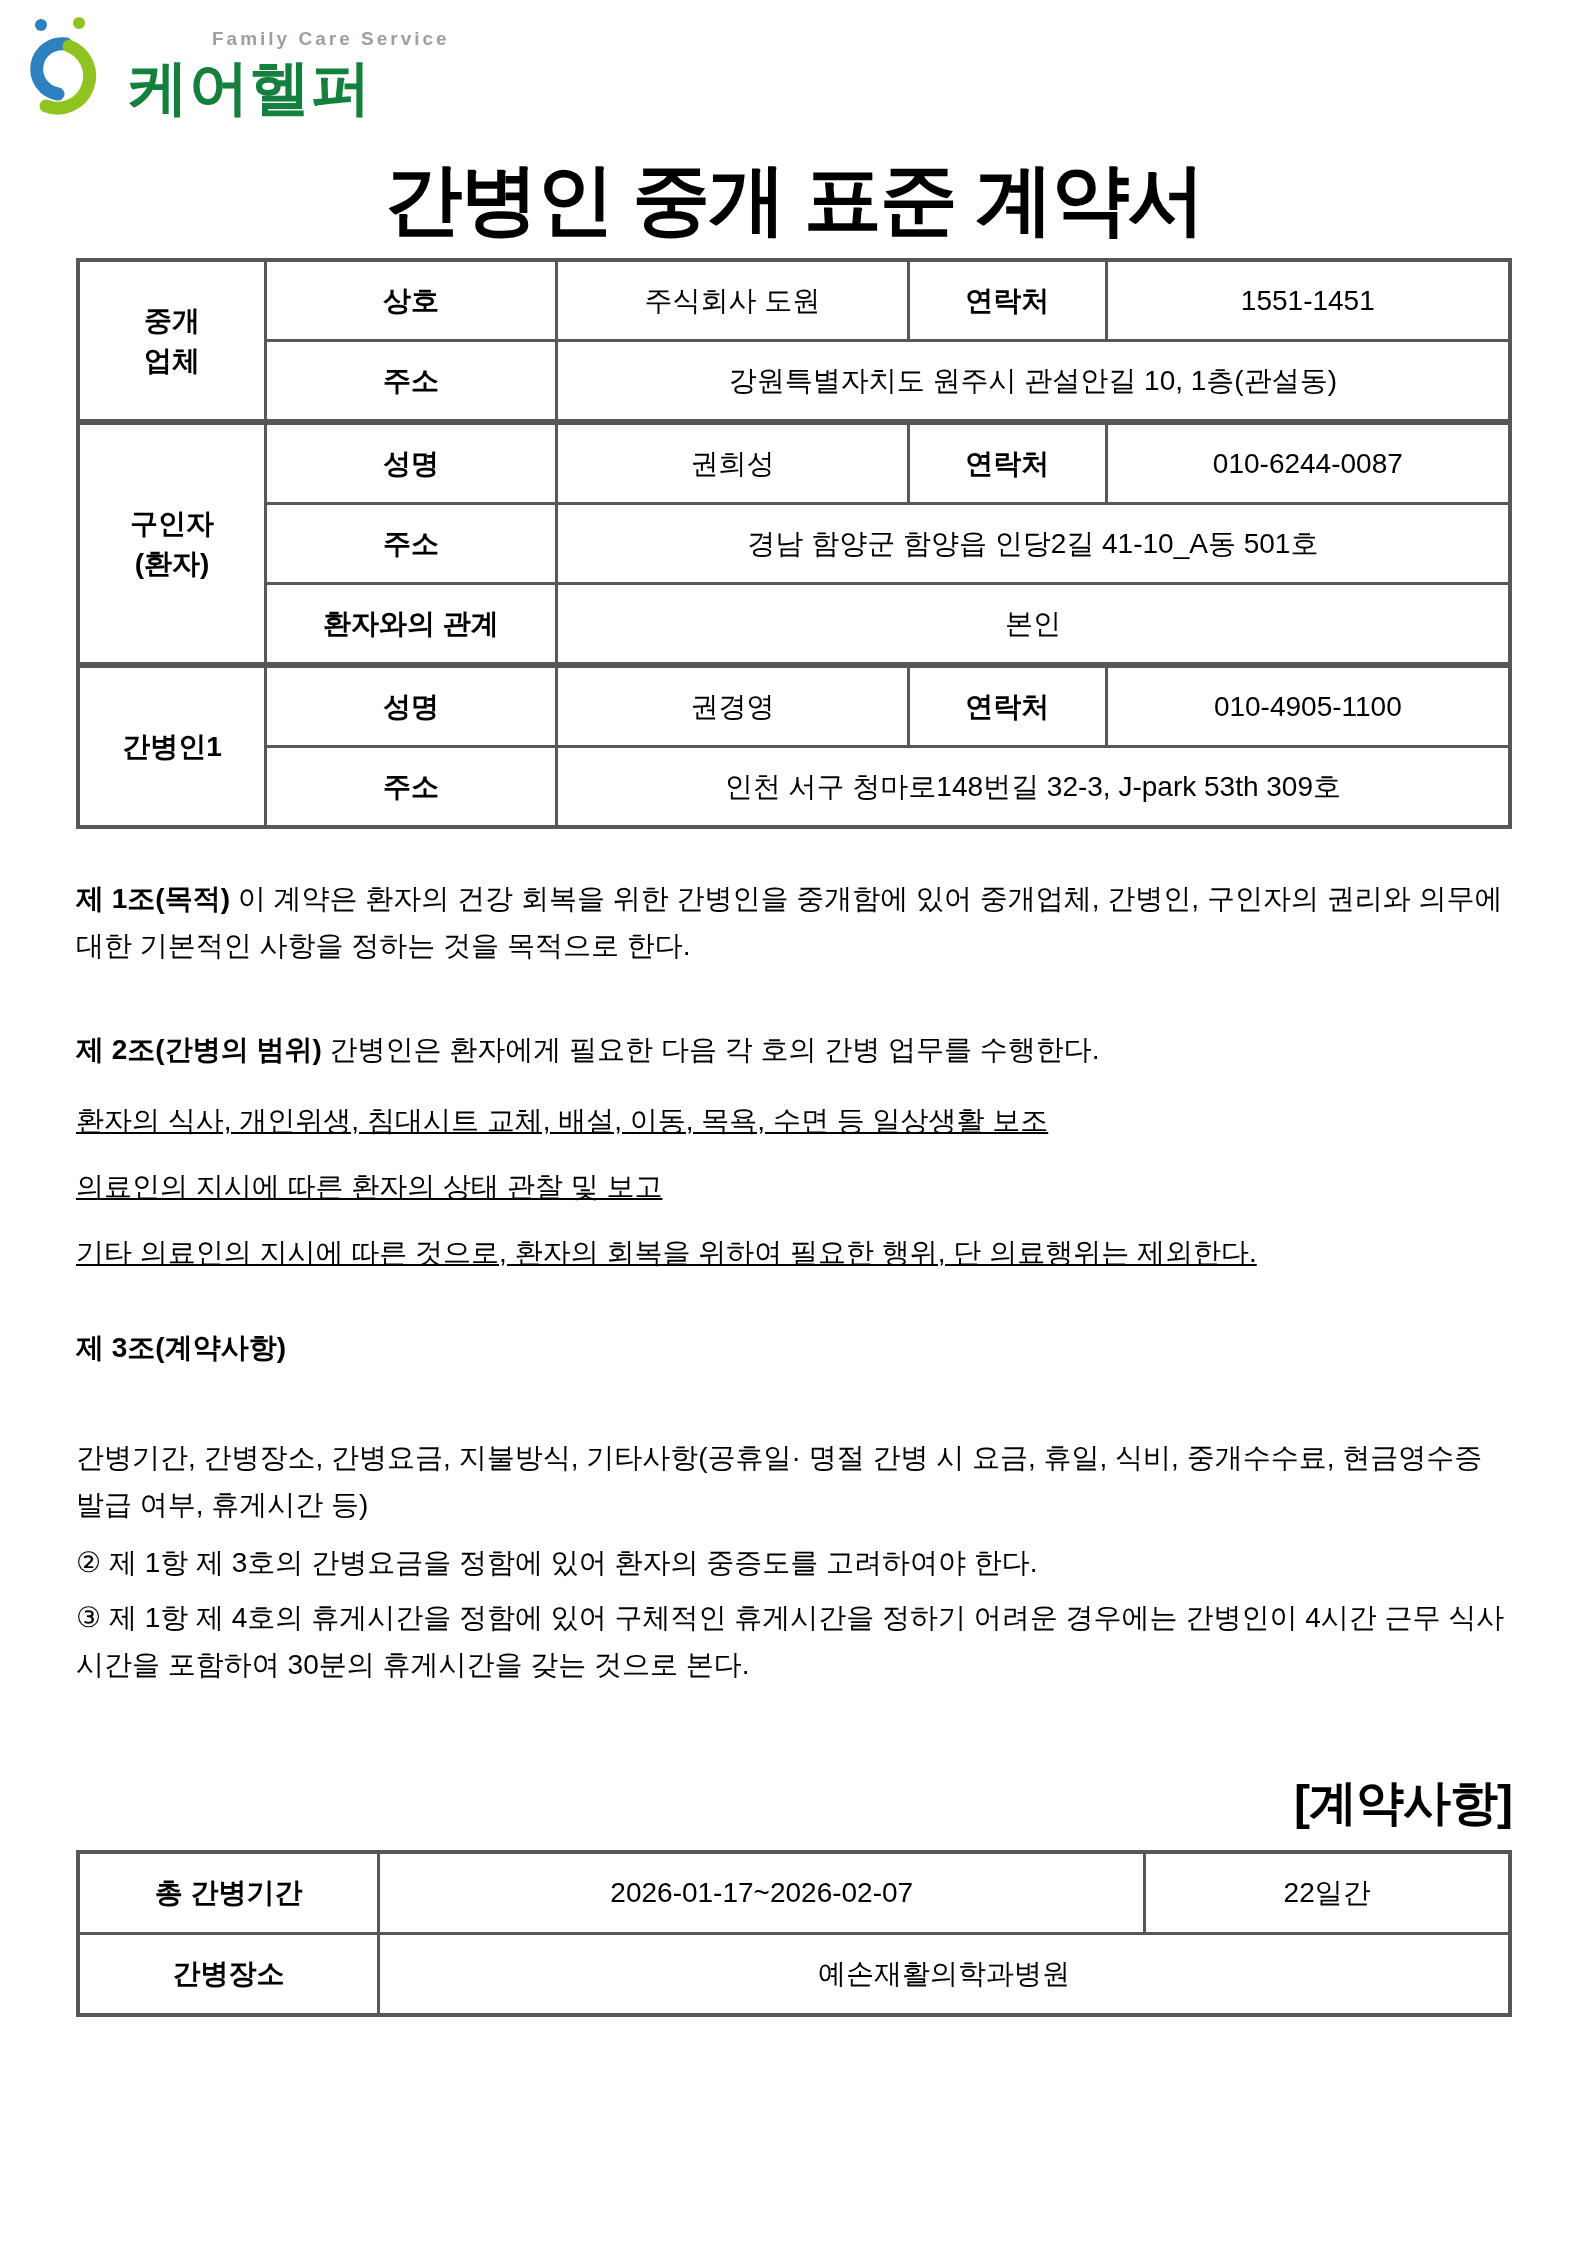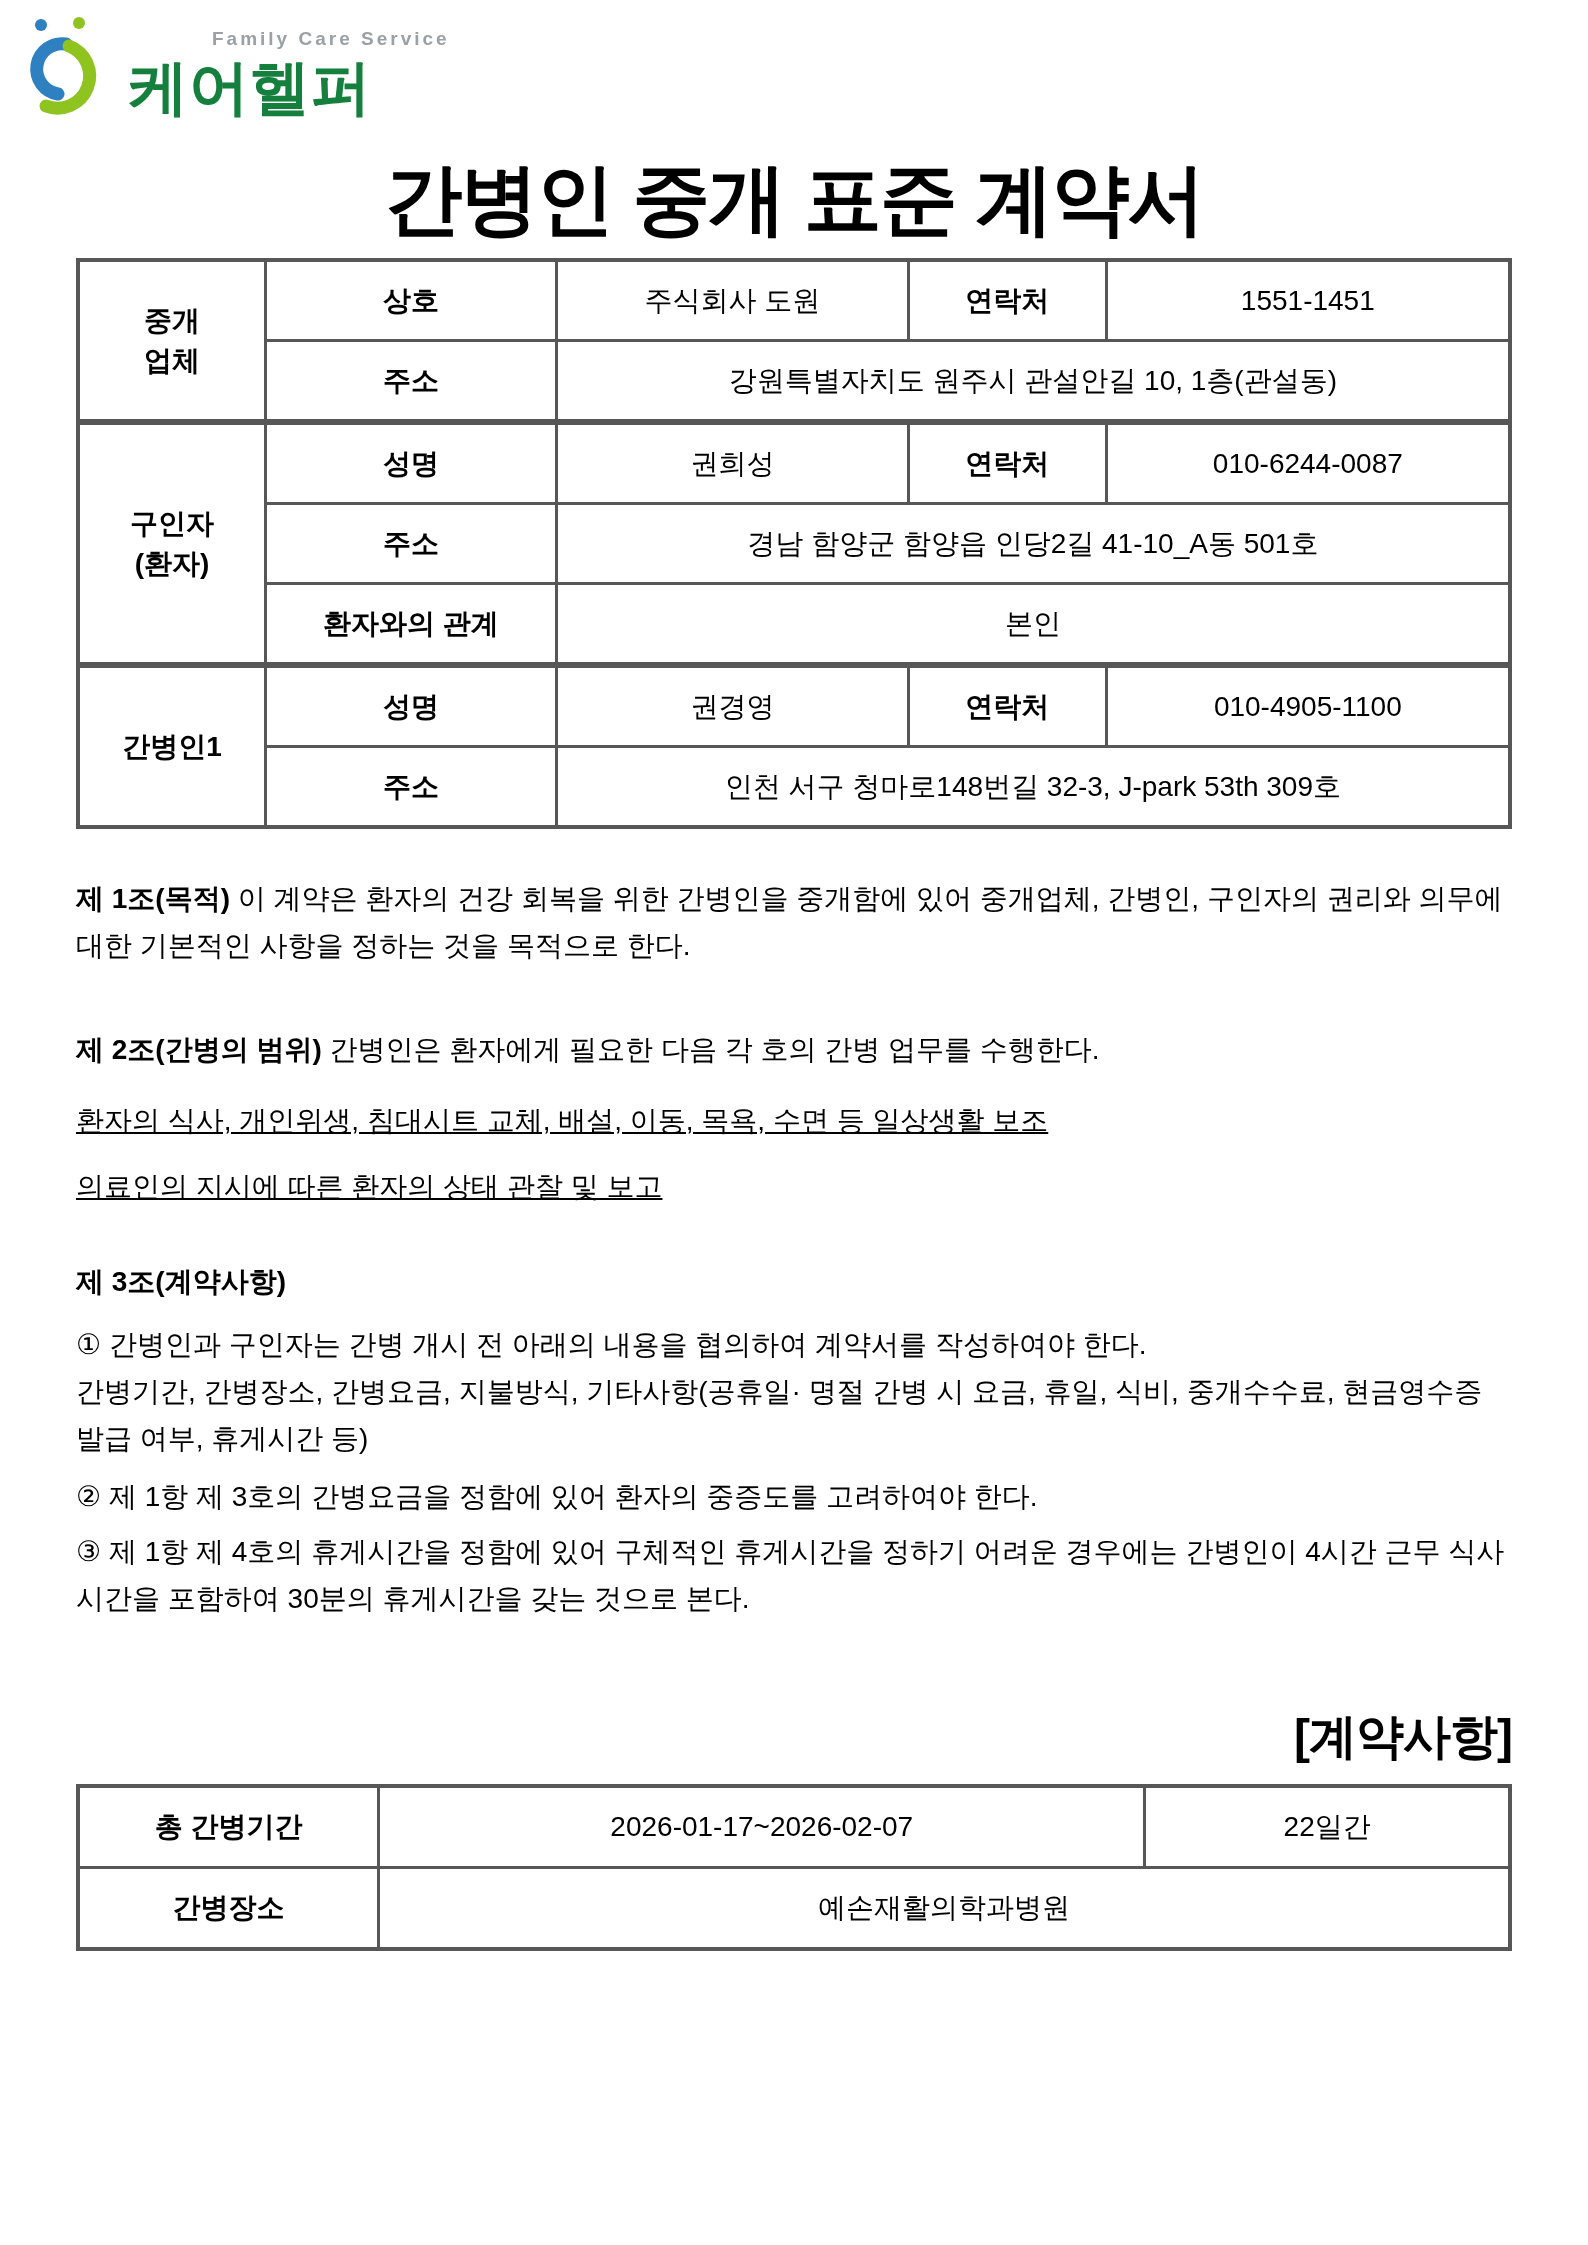--- a/index.html
+++ b/index.html
@@ -178,26 +178,27 @@
   </p>
 
   <p class="article-2">
     <strong class="art">제 2조(간병의 범위)</strong>
     <span>간병인은 환자에게 필요한 다음 각 호의 간병 업무를 수행한다.</span>
   </p>
 
   <div class="scope-list">
     <p class="scope-item">환자의 식사, 개인위생, 침대시트 교체, 배설, 이동, 목욕, 수면 등 일상생활 보조</p>
     <p class="scope-item">의료인의 지시에 따른 환자의 상태 관찰 및 보고</p>
+    <p class="scope-item">기타 의료인의 지시에 따른 것으로, 환자의 회복을 위하여 필요한 행위, 단 의료행위는 제외한다.</p>
   </div>
 
   <p class="article-3-heading">제 3조(계약사항)</p>
 
   <p class="clause-1">
-    <span>① 간병인과 구인자는 간병 개시 전 아래의 내용을 협의하여 계약서를 작성하여야 한다.</span><br>
+    <br>
     <span>간병기간, 간병장소, 간병요금, 지불방식, 기타사항(공휴일· 명절 간병 시 요금, 휴일, 식비, 중개수수료, 현금영수증 발급 여부, 휴게시간 등)</span>
   </p>
 
   <p class="clause-2">② 제 1항 제 3호의 간병요금을 정함에 있어 환자의 중증도를 고려하여야 한다.</p>
 
   <p class="clause-3">③ 제 1항 제 4호의 휴게시간을 정함에 있어 구체적인 휴게시간을 정하기 어려운 경우에는 간병인이 4시간 근무 식사시간을 포함하여 30분의 휴게시간을 갖는 것으로 본다.</p>
 
   <h2 class="contract-heading">[계약사항]</h2>
 
   <table class="contract-table">

